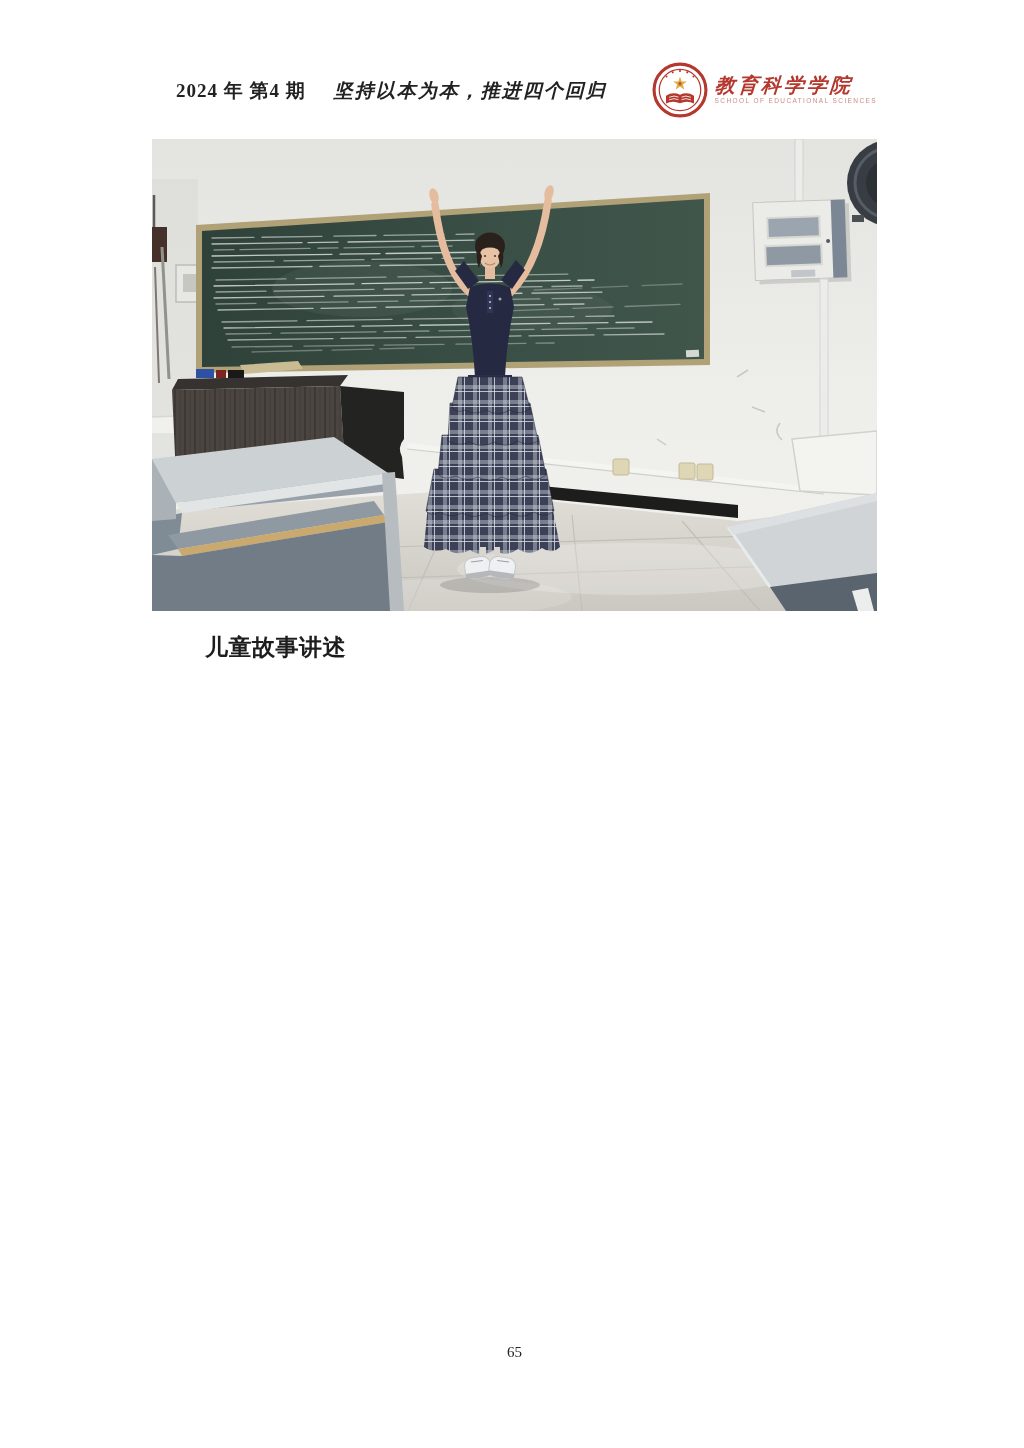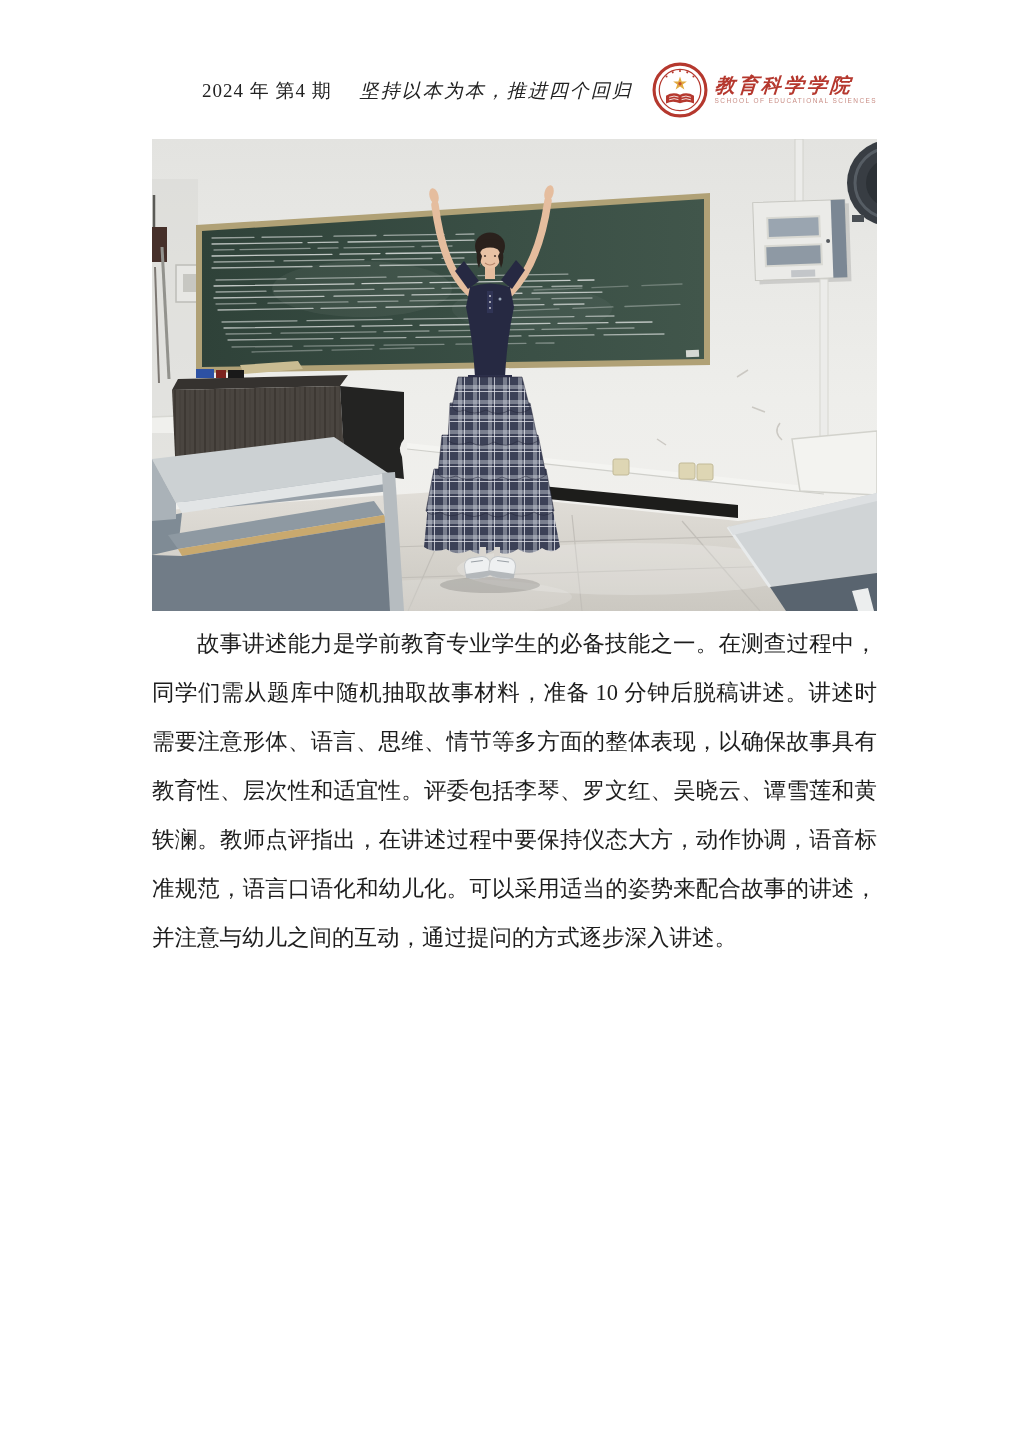--- a/index.html
+++ b/index.html
@@ -2,21 +2,21 @@
 <html><head>
 <meta charset="utf-8">
 <style>
   html,body{margin:0;padding:0;background:#ffffff;}
   .page{
     position:relative;width:1024px;height:1448px;background:#ffffff;overflow:hidden;
     font-family:"Liberation Serif","DejaVu Serif",serif;color:#1d1d1d;margin:0 auto;
   }
   .content{position:absolute;left:152px;top:0;width:725px;}
   .hdr{margin-top:62px;height:60px;display:flex;justify-content:space-between;align-items:flex-start;}
-  .hdr-text{font-size:19px;margin-top:16px;margin-left:50px;white-space:nowrap;color:#222;}
+  .hdr-text{font-size:19px;margin-top:16px;margin-left:24px;white-space:nowrap;color:#222;font-weight:bold;}
   .issue{letter-spacing:1px;}
   .slogan{font-style:italic;margin-left:28px;letter-spacing:2px;}
   .logo{display:flex;align-items:center;gap:7px;margin-top:0;}
   .logo-txt{display:flex;flex-direction:column;line-height:1;}
   .logo-cn{font-size:20px;font-weight:900;color:#b5382e;letter-spacing:3px;font-style:italic;transform:skewX(-4deg);}
   .logo-en{font-size:6.5px;color:#c98e86;letter-spacing:1.4px;margin-top:3px;font-family:"Liberation Sans",sans-serif;}
   .body-par{font-size:22.5px;line-height:49px;text-align:justify;text-justify:inter-ideograph;margin:0;}
   .p1{margin-top:10px;}
   .photo-wrap{margin-top:17px;width:725px;height:472px;line-height:0;}
   .sec-h{font-size:23px;font-weight:bold;margin:21px 0 0 0;text-indent:53px;letter-spacing:.5px;}
@@ -262,17 +262,18 @@
           <polygon points="640,300 725,292 725,356 648,352" fill="#f3f3f0" stroke="#d2d2cc" stroke-width="1.5"></polygon>
           <polygon points="576,388 725,354 725,434 618,448" fill="#d0d4d6"></polygon>
           <path d="M 576,388 L 618,448" stroke="#e8ebec" stroke-width="3"></path>
           <polygon points="576,388 725,354 725,362 581,396" fill="#dde0e2"></polygon>
           <polygon points="618,448 725,434 725,472 634,472" fill="#59646f"></polygon>
           <polygon points="700,452 716,449 722,472 706,472" fill="#eceeee"></polygon>
         </g>
       </svg>
     </div>
 
-
-    <p class="body-par p2">故事讲述能力是学前教育专业学生的必备技能之一。在测查过程中，同学们需从题库中随机抽取故事材料，准备 10 分钟后脱稿讲述。讲述时需要注意形体、语言、思维、情节等多方面的整体表现，以确保故事具有教育性、层次性和适宜性。评委包括李琴、罗文红、吴晓云、谭雪莲和黄轶澜。教师点评指出，在讲述过程中要保持仪态大方，动作协调，语音标准规范，语言口语化和幼儿化。可以采用适当的姿势来配合故事的讲述，并注意与幼儿之间的互动，通过提问的方式逐步深入讲述。</p>
-
+    <h2 class="sec-h">儿童故事讲述</h2>
+
+
+    <div class="pageno">65</div>
   </div>
 </div>
 
 </body></html>

